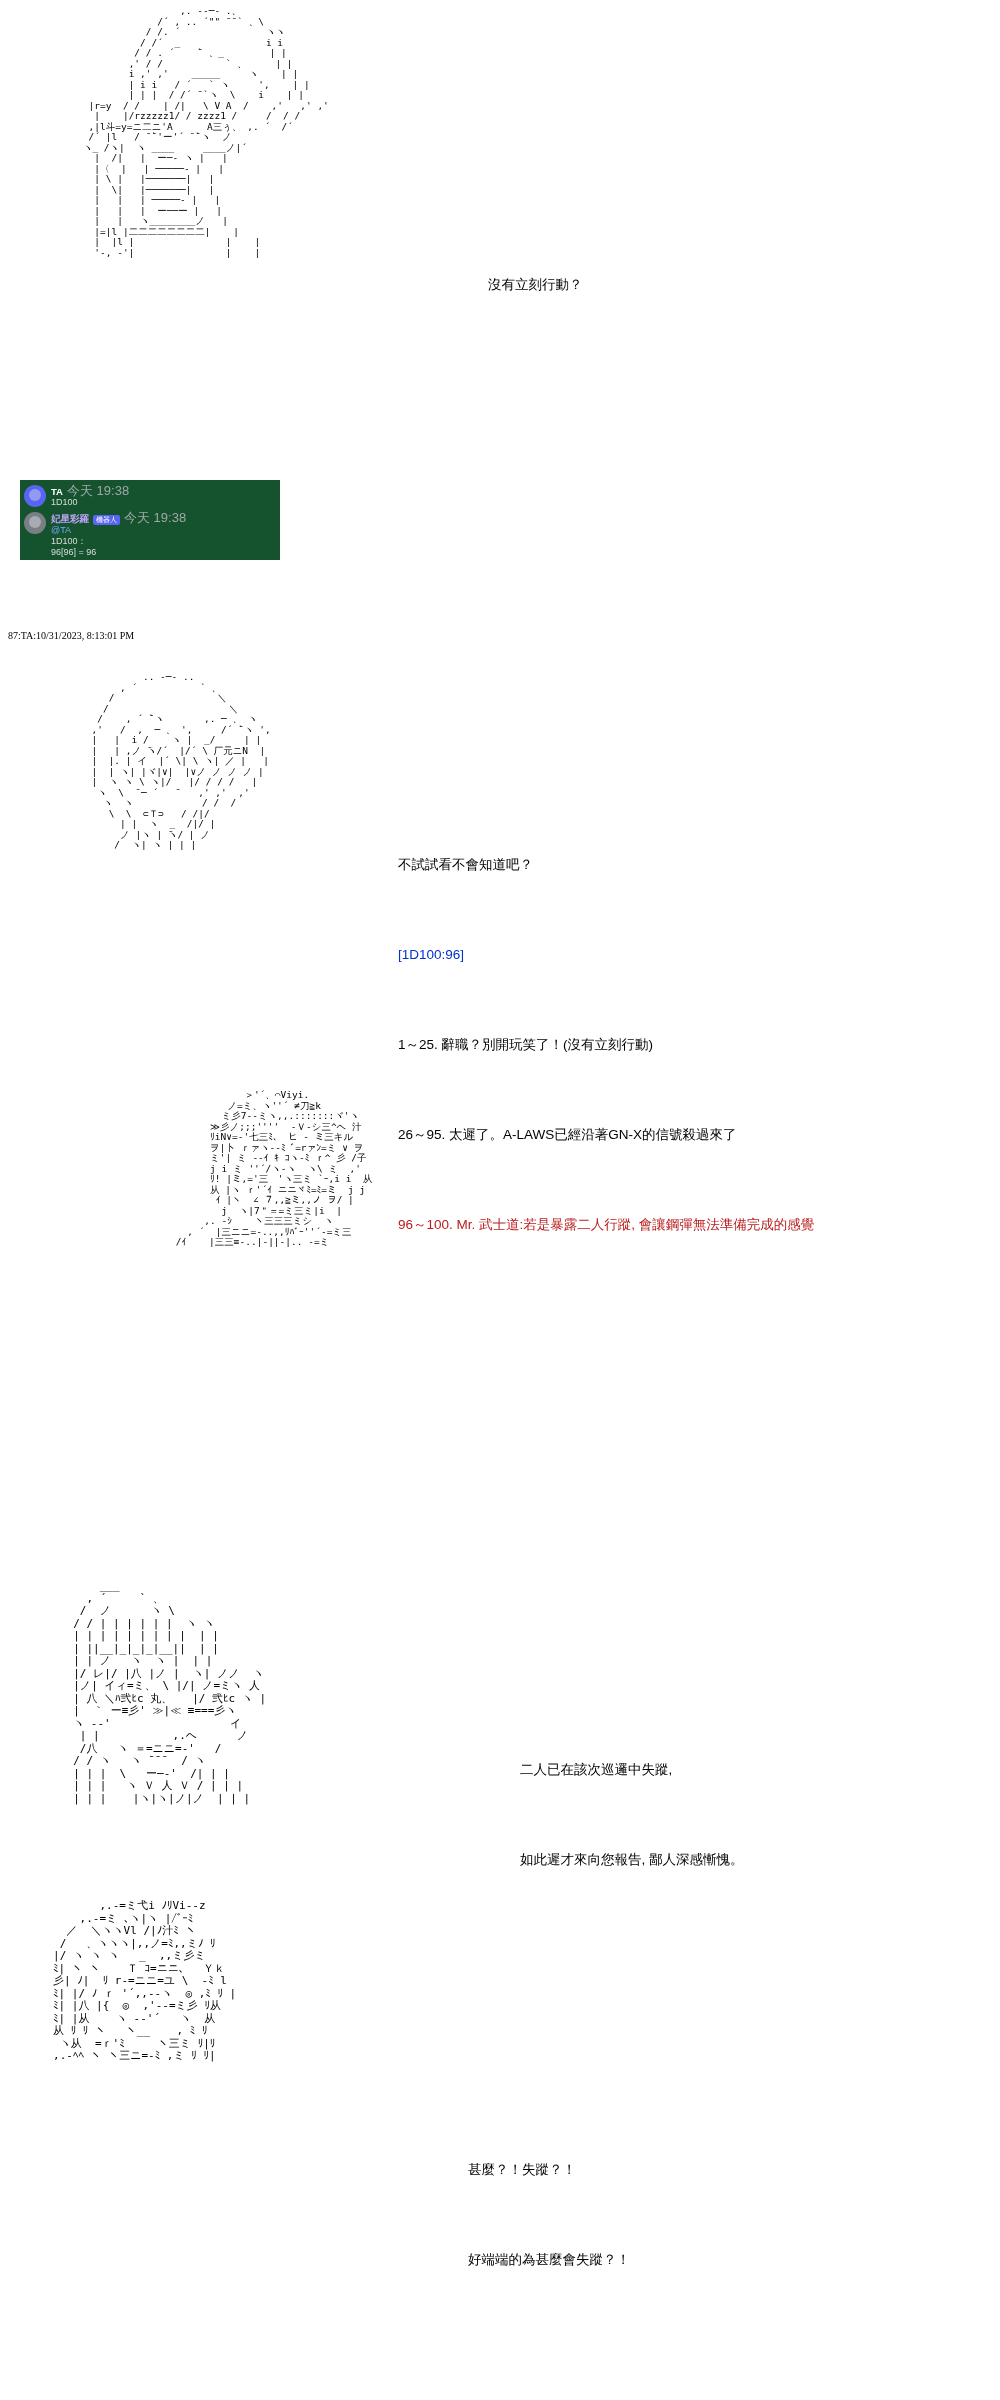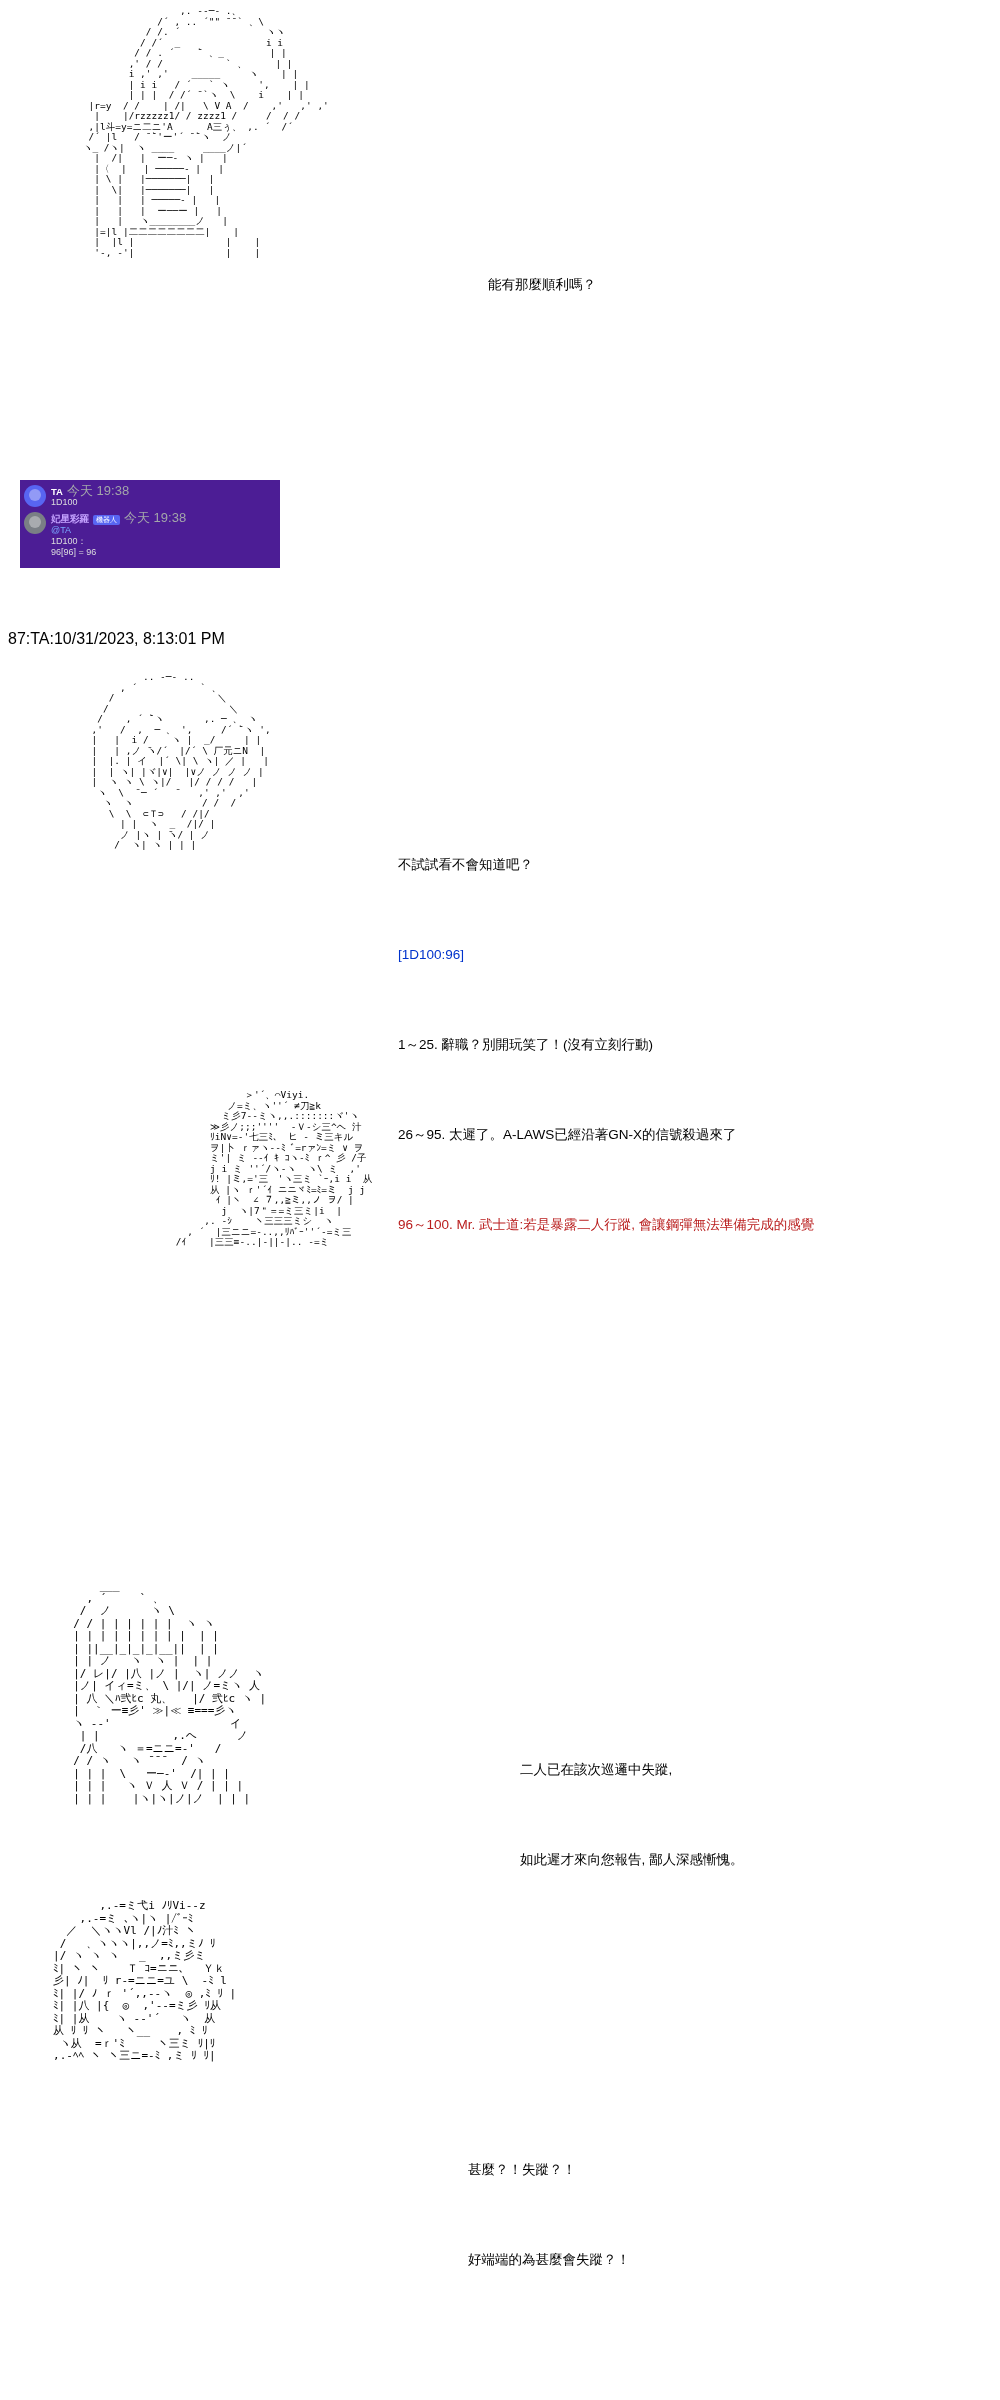--- a/index.html
+++ b/index.html
@@ -40,27 +40,27 @@
   }
   .dialog .red {
     color: #b91c1c;
   }
   .dialog .blue {
     color: #0033cc;
   }
   
   .dice-widget {
     position: absolute;
-    background: #4c1d95;
+    background: #14532d;
     width: 260px;
     color: #dcddde;
     font-family: "Liberation Sans", sans-serif;
     font-size: 9px;
     line-height: 11px;
-    padding: 3px 4px 8px 4px;
+    padding: 3px 4px 0 4px;
     box-sizing: border-box;
   }
   .dc-msg {
     display: flex;
     padding: 2px 0 2px 0;
   }
   .dc-avatar {
     width: 22px;
     height: 22px;
     border-radius: 50%;
@@ -90,22 +90,22 @@
     border-radius: 2px;
     padding: 0 3px;
     line-height: 10px;
     display: inline-block;
   }
   .dc-time { color: #a3a6aa; font-size: 13px; }
   .dc-text { color: #dcddde; font-size: 9px; line-height: 11px; }
   .dc-mention { color: #7aa7ff; }
   .caption {
     position: absolute;
-    font-family: Liberation Sans, sans-serif;
-    font-size: 16px;
+    font-family: Liberation Serif, serif;
+    font-size: 10px;
     color: #000000;
     white-space: pre;
   }
 </style>
 </head>
 <body>
 
 <div class="page">
 
   <div class="block aa" style="left:60px; top:6px;">                     ,. -‐─- .、
@@ -126,21 +126,21 @@
       |〈  |   | ─────‐ |   |
       | \ |   |───────|   |
       |  \|   |───────|   |
       |   |   | ─────‐ |   |
       |   |   |  ー──ー |   |
       |   |   ヽ________ノ   |
       |=|l |二二二二二二二二|    |
       |  |l |                |    |
       '-, -'|                |    |</div>
   <div class="block dialog" style="left:488px; top:210px;">
-    <div>能有那麼順利嗎？</div>
+    <div>沒有立刻行動？</div>
   </div>
 
   <div class="dice-widget" style="left:20px; top:480px;">
     <div class="dc-msg">
       <div class="dc-avatar"></div>
       <div class="dc-body">
         <div class="dc-head">
           <span class="dc-name">TA</span>
           <span class="dc-time">今天 19:38</span>
         </div>

